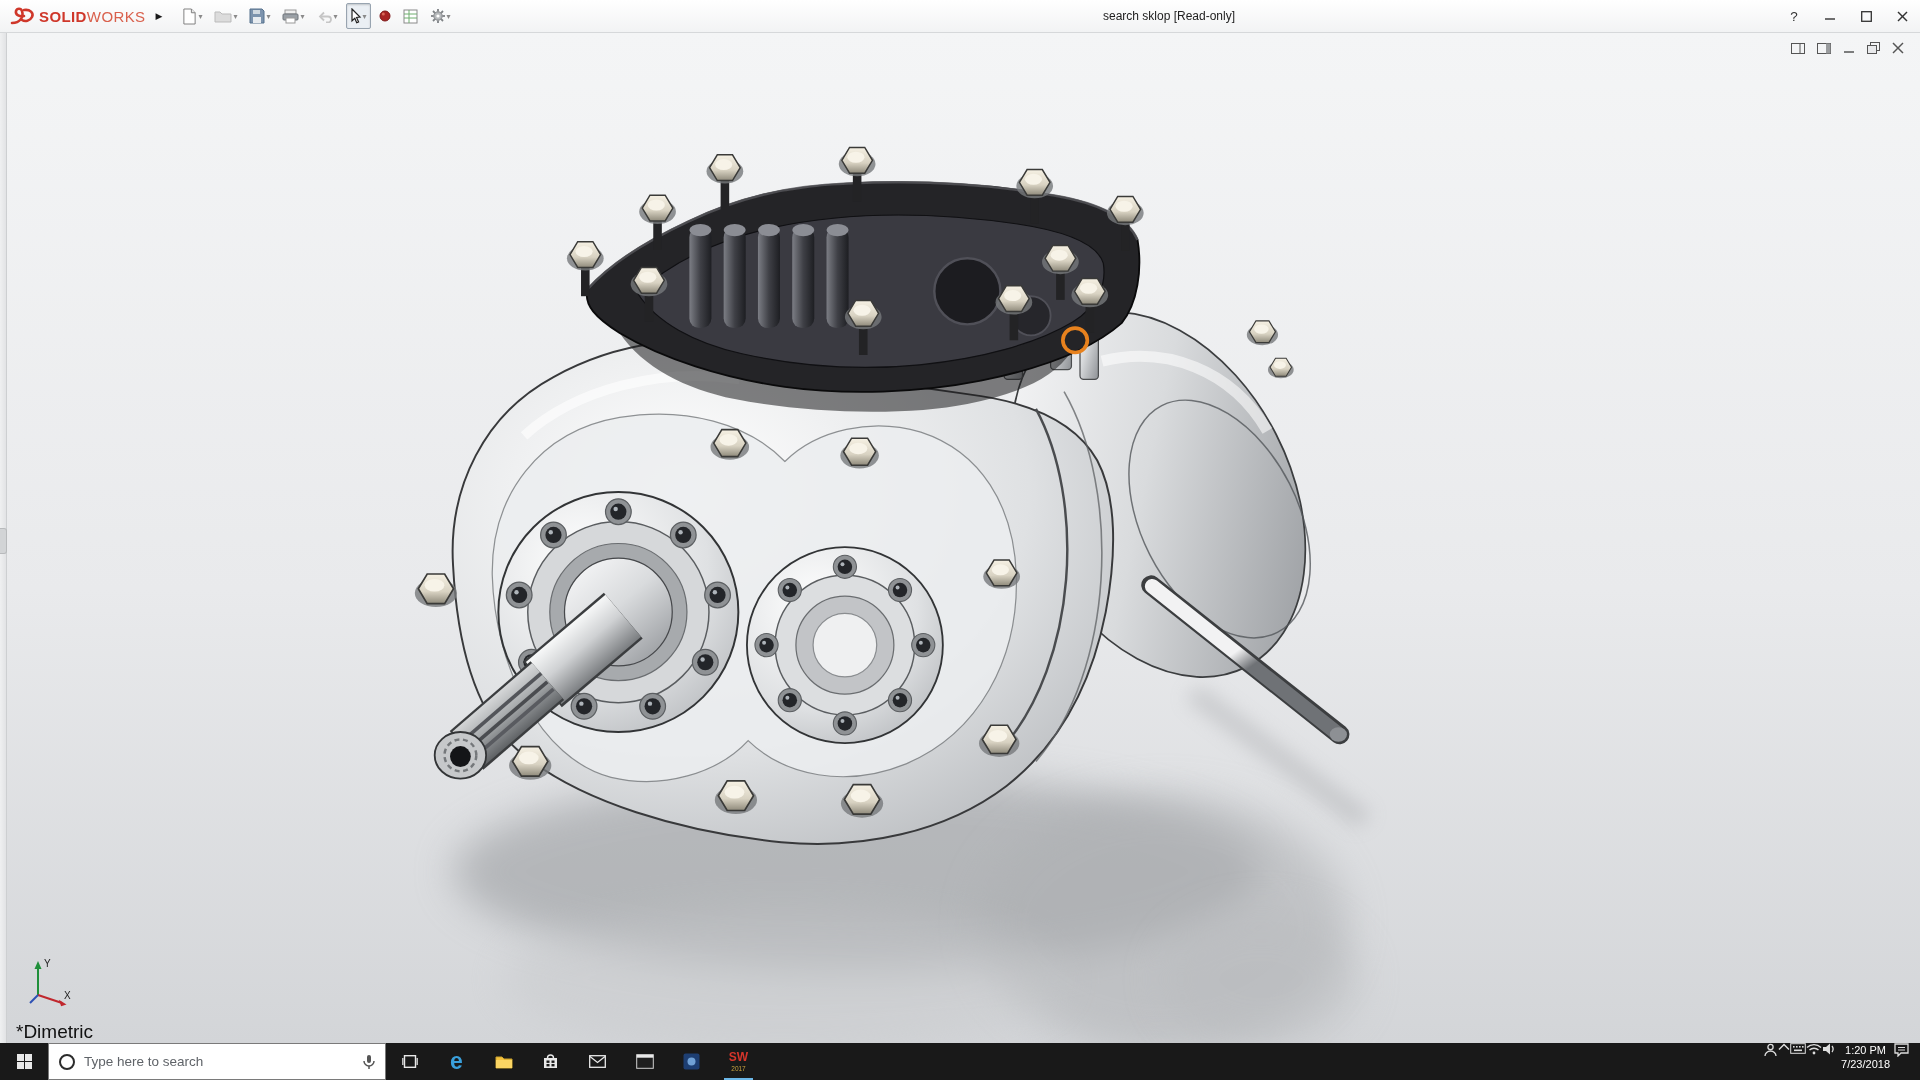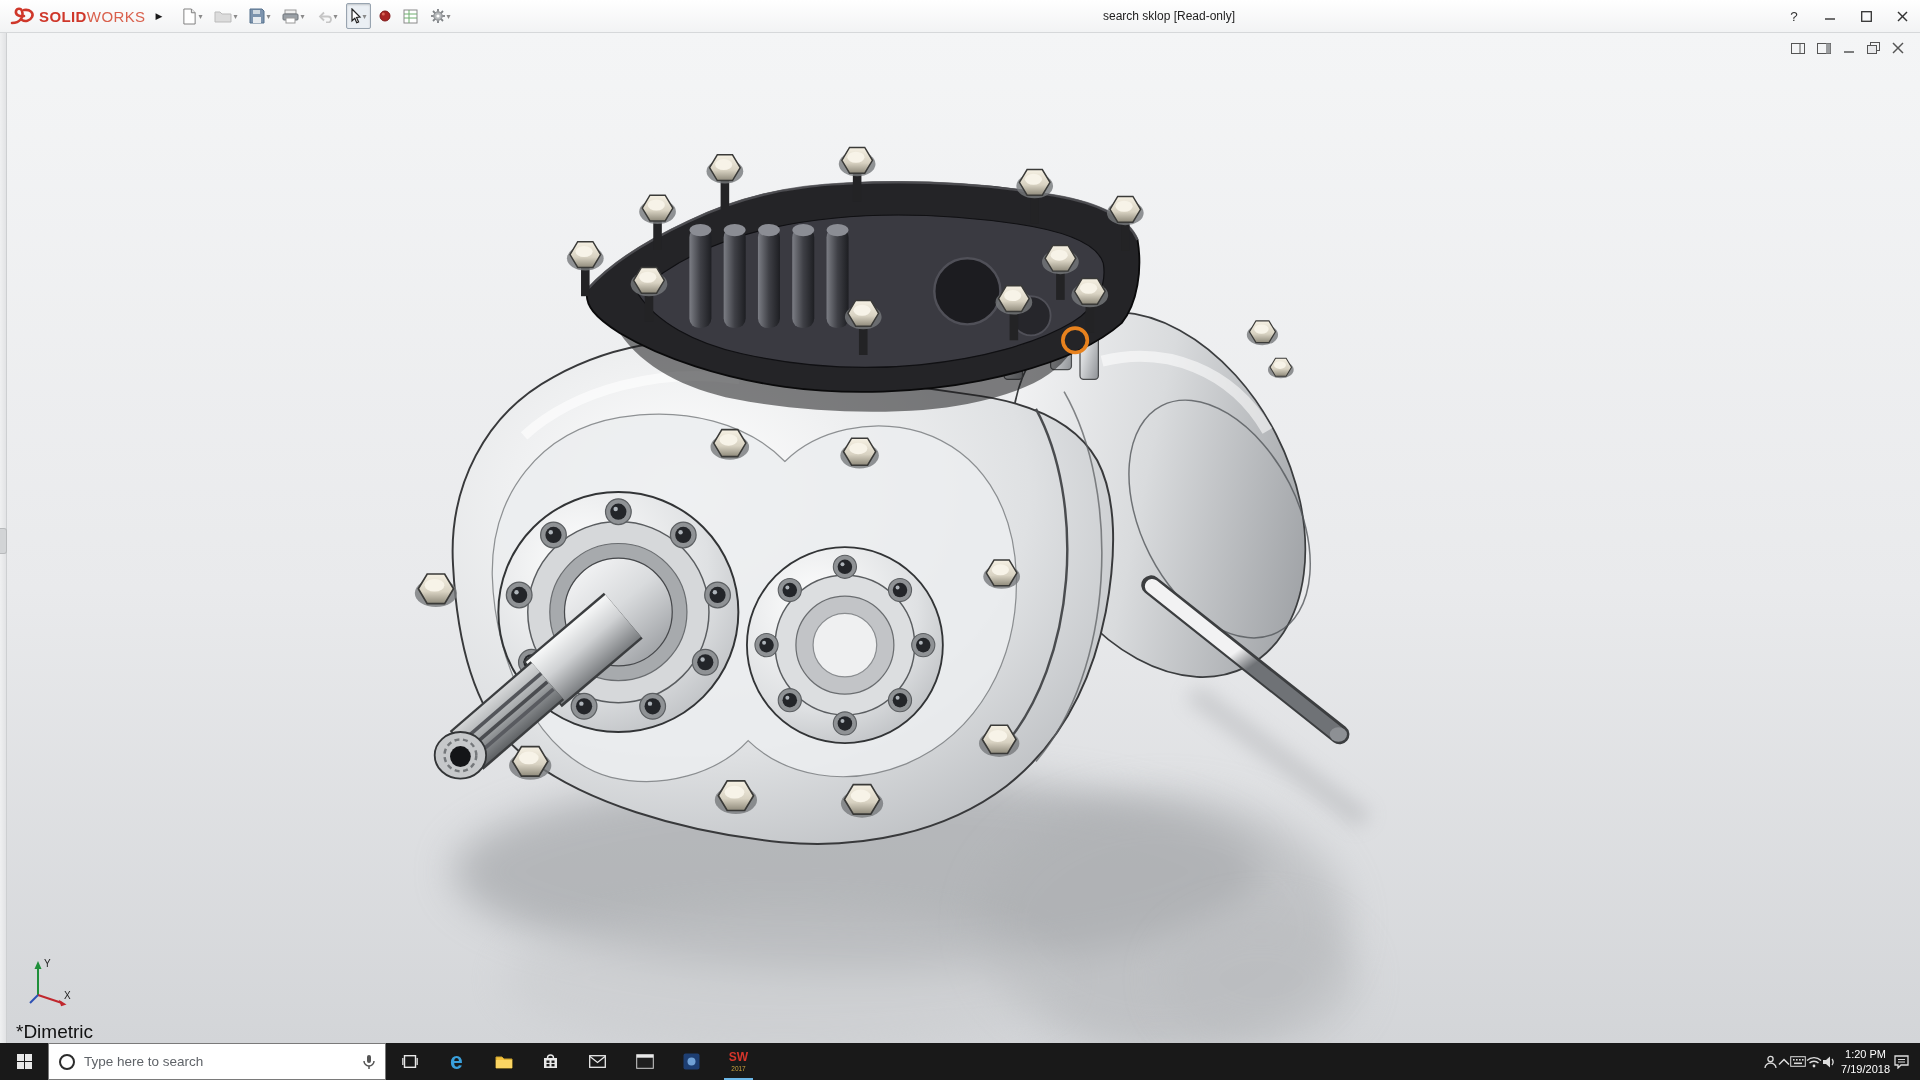--- a/index.html
+++ b/index.html
@@ -38,21 +38,21 @@
   .start{width:48px;display:flex;align-items:center;justify-content:center}
   .searchbox{width:338px;background:#fff;border:1px solid #7a7a7a;display:flex;align-items:center;gap:8px;padding:0 9px}
   .searchbox input{flex:1;border:none;outline:none;font-size:13.5px;font-family:inherit;color:#444;background:transparent}
   .searchbox input::placeholder{color:#5f6368}
   .ticon{width:47px;display:flex;align-items:center;justify-content:center;position:relative}
   .ticon.running::after{content:"";position:absolute;left:9px;right:9px;bottom:0;height:2px;background:#6cb8e8}
   .edge-e{font-size:23px;font-weight:bold;color:#3aa0dc;line-height:1}
   .sw-badge{display:flex;flex-direction:column;align-items:center;line-height:1.1}
   .sw-top{color:#d5352b;font-weight:bold;font-size:12px}
   .sw-bottom{color:#c8a23e;font-size:6.5px}
-  .tray{margin-left:auto;display:flex;align-items:center;padding:0 4px}
+  .tray{margin-left:auto;display:flex;align-items:flex-start;padding:0 4px}
   .titem{display:flex;align-items:center;justify-content:center}
   .clock{color:#fff;font-size:11px;text-align:center;line-height:1.3;padding:0 4px}
   .showdesk{width:7px;border-left:1px solid #4a4a4a}
 </style>
 </head>
 <body>
 
 <div class="window">
 
   <div class="titlebar">
@@ -503,21 +503,21 @@
         </svg>
       </span>
       <span class="titem">
         <svg width="15" height="12" viewBox="0 0 15 12">
           <path d="M1,4 h3 l4,-3.5 v11 l-4,-3.5 h-3 z" fill="#ddd"></path>
           <path d="M10,3 a5,5 0 0 1 0,6" stroke="#ddd" fill="none" stroke-width="1.3"></path>
         </svg>
       </span>
       <div class="clock">
         <div>1:20 PM</div>
-        <div>7/19/2018</div>
+        <div>7/23/2018</div>
       </div>
       <span class="titem">
         <svg width="15" height="14" viewBox="0 0 15 14">
           <path d="M1,1 h13 v9 h-7 l-3,3 v-3 h-3 z" fill="none" stroke="#ddd" stroke-width="1.3"></path>
           <line x1="4" y1="4.5" x2="11" y2="4.5" stroke="#ddd"></line>
           <line x1="4" y1="7" x2="11" y2="7" stroke="#ddd"></line>
         </svg>
       </span>
       <div class="showdesk"></div>
     </div>

